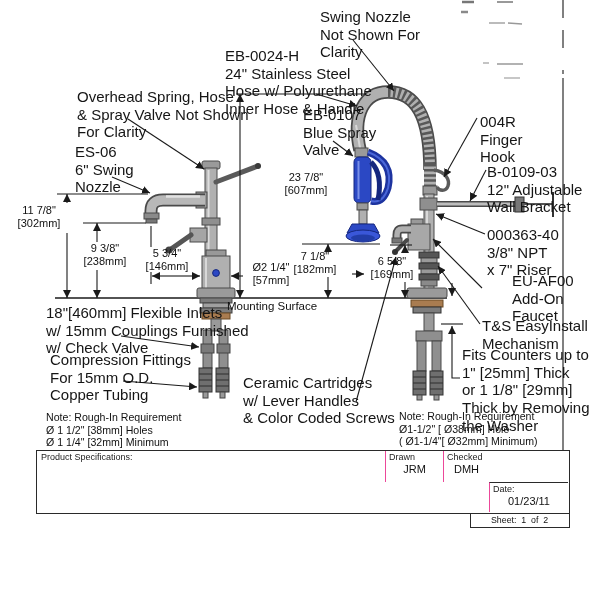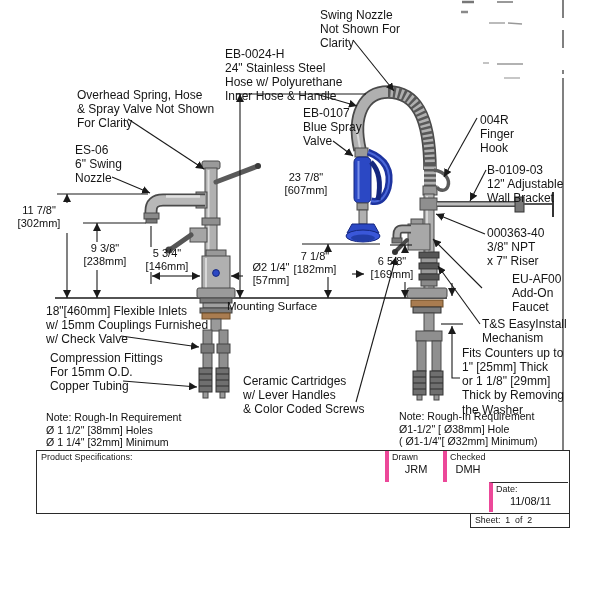--- a/index.html
+++ b/index.html
@@ -2,34 +2,34 @@
 <html><head>
 <meta charset="utf-8">
 <style>
   html,body { margin:0; padding:0; }
   body {
     width:600px; height:600px; position:relative; overflow:hidden;
     background:#ffffff; font-family:"Liberation Sans", sans-serif; color:#111;
   }
   #art { position:absolute; left:0; top:0; }
   .txt { position:absolute; white-space:pre-line; }
-  .callout { font-size:12px; line-height:1.18; color:#151515; }
+  .callout { font-size:15px; line-height:1.18; color:#151515; }
   .dim { font-size:11px; line-height:1.16; color:#111; text-align:center; }
   .note { font-size:10.6px; line-height:1.18; color:#111; }
   .mount-label { font-size:11.5px; color:#111; white-space:pre; }
 
   
   .tb { position:absolute; border:1.5px solid #2a2a2a; background:#fff; box-sizing:border-box; }
-  .tb-cell { position:absolute; box-sizing:border-box; border-left:4px solid #ec4899; border-top:1px solid #2a2a2a; }
+  .tb-cell { position:absolute; box-sizing:border-box; border-left:1px solid #ec4899; border-top:1px solid #2a2a2a; }
   .tb-label { position:absolute; left:3px; top:1px; font-size:9px; color:#222; }
   .tb-value { position:absolute; left:0; right:0; top:12px; text-align:center; font-size:11px; color:#111; }
   .spec-label { position:absolute; left:4px; top:1px; font-size:9px; color:#222; }
   .spec-lines { position:absolute; left:6px; top:11px; font-size:10.7px; line-height:1.2; white-space:pre-line; color:#111; }
   .sheet-box { position:absolute; border:1px solid #2a2a2a; border-top:none; box-sizing:border-box;
-               font-size:8.8px; padding:1px 4px; white-space:pre; background:#fff; }
+               font-size:8.8px; padding:1px 20px; white-space:pre; background:#fff; }
 </style>
 </head>
 <body>
 
 <svg id="art" width="600" height="600" viewBox="0 0 600 600">
   <defs>
     <marker id="arr" viewBox="0 0 8 8" refX="8" refY="4" markerWidth="8" markerHeight="8" markerUnits="userSpaceOnUse" orient="auto">
       <path d="M0,0 L8,4 L0,8 Z" fill="#1a1a1a"></path>
     </marker>
   </defs>
@@ -311,16 +311,16 @@
   <div class="tb-cell" style="left:348px; top:0; width:58px; height:31px; border-top:none;">
     <div class="tb-label">Drawn</div>
     <div class="tb-value">JRM</div>
   </div>
   <div class="tb-cell" style="left:406px; top:0; width:46px; height:31px; border-top:none;">
     <div class="tb-label">Checked</div>
     <div class="tb-value">DMH</div>
   </div>
   <div class="tb-cell" style="left:452px; top:31px; width:79px; height:30px;">
     <div class="tb-label">Date:</div>
-    <div class="tb-value">11/08/11</div>
+    <div class="tb-value">01/23/11</div>
   </div>
 </div>
 <div class="sheet-box" style="left:470px; top:514px; width:100px; height:14px;">Sheet:  1  of  2</div>
 
 </body></html>

